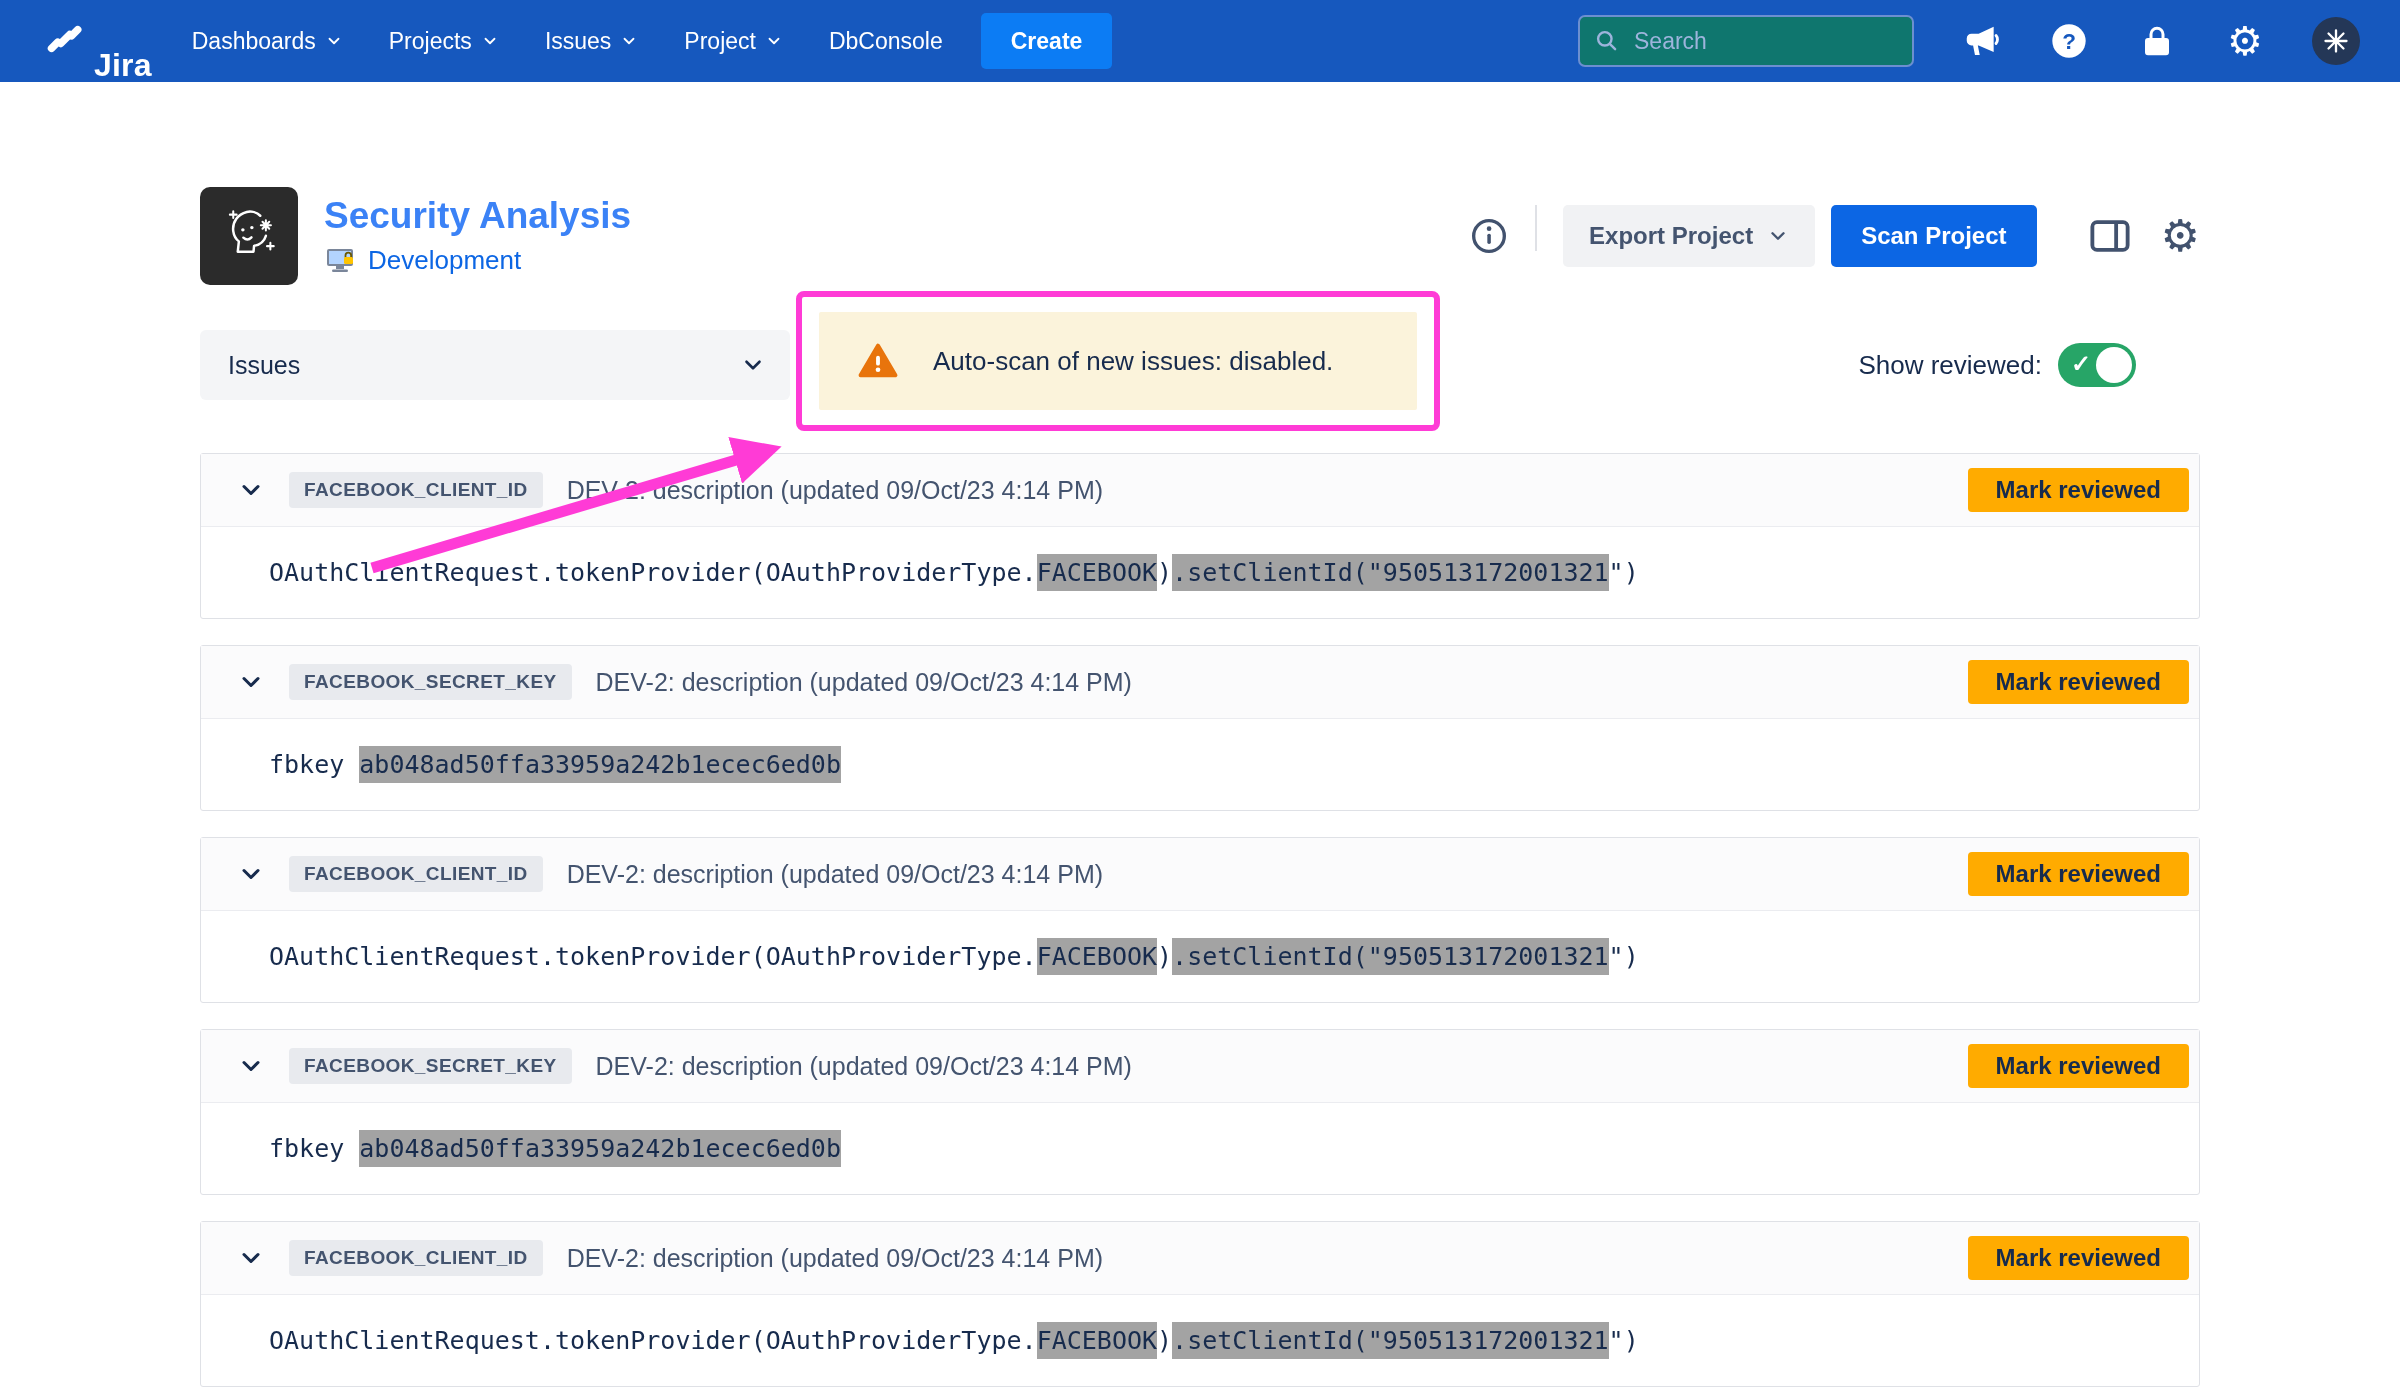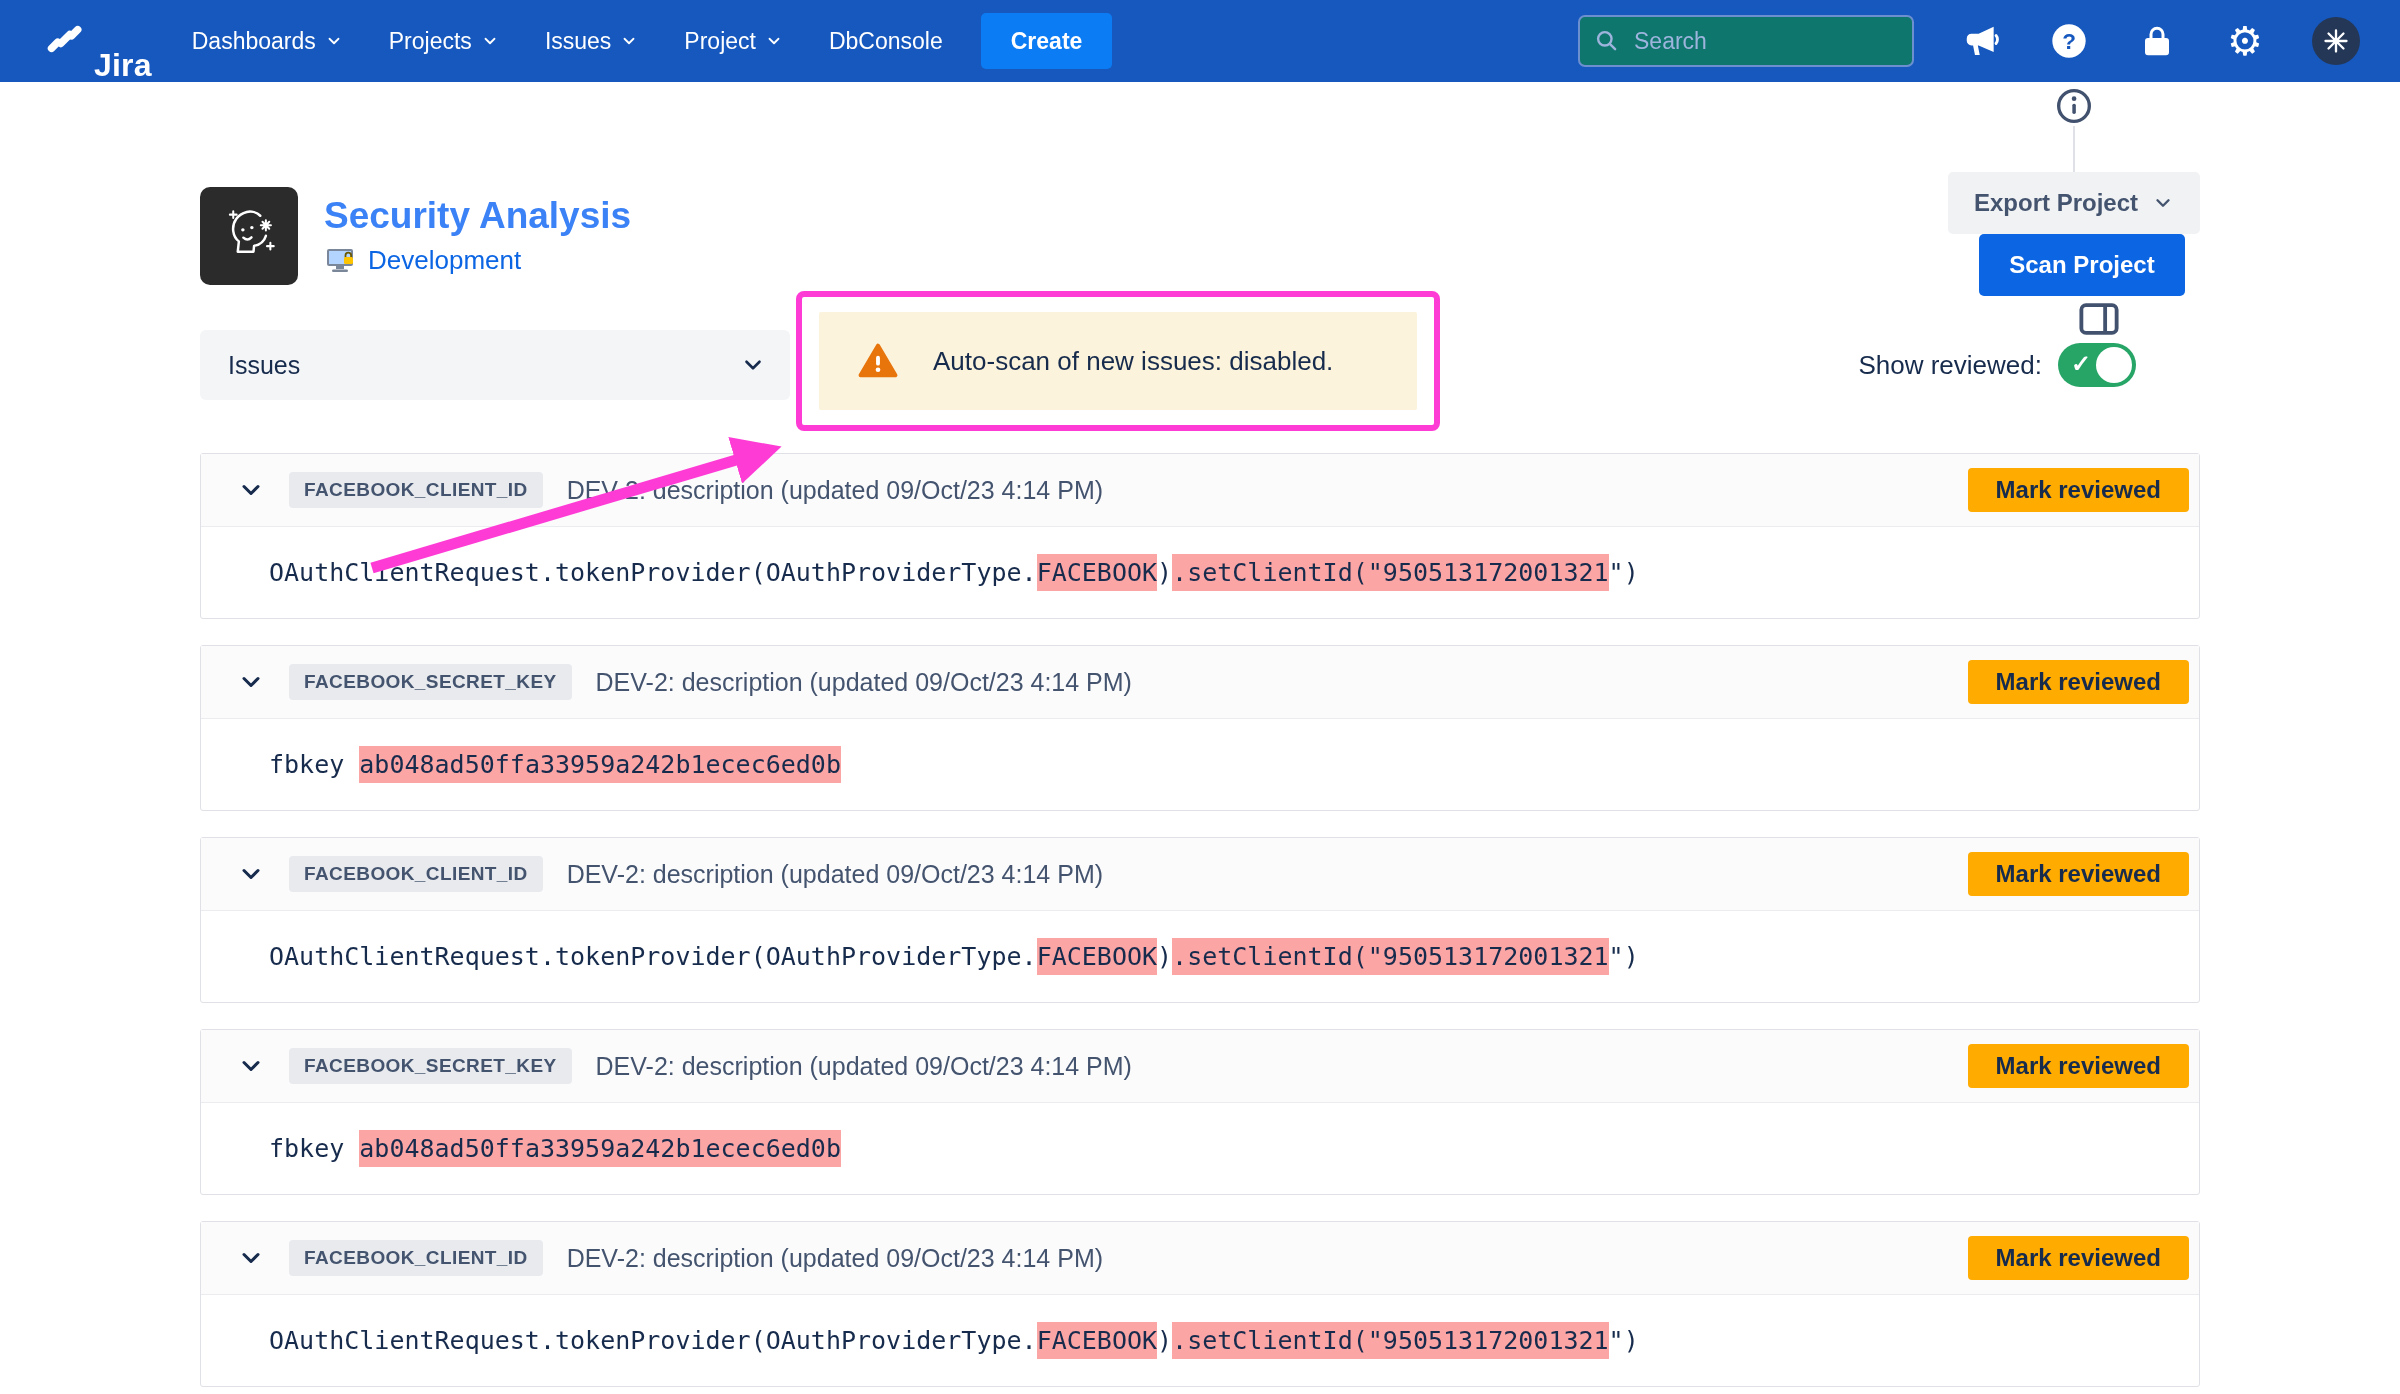--- a/index.html
+++ b/index.html
@@ -28,21 +28,21 @@
 
   
   .main{position:relative;padding:0 200px;}
   .header-row{display:flex;align-items:center;margin-top:105px;height:98px;}
   .proj-avatar{width:98px;height:98px;background:#2B2B2B;border-radius:10px;display:flex;
                align-items:center;justify-content:center;flex:0 0 auto;}
   .titles{margin-left:26px;display:flex;flex-direction:column;gap:8px;}
   .page-title{font-size:37px;font-weight:700;color:#3b82f6;margin:0;line-height:1.1;}
   .proj-row{display:flex;align-items:center;gap:12px;}
   .proj-link{color:#0C66E4;font-size:26px;font-weight:500;text-decoration:none;cursor:pointer;}
-  .header-actions{margin-left:auto;display:flex;align-items:center;flex-direction:column;}
+  .header-actions{margin-left:auto;display:flex;}
   .icon-btn{display:flex;align-items:center;justify-content:center;cursor:pointer;background:none;border:none;padding:0;}
   .vdivider{width:2px;height:46px;background:#DFE1E6;margin:0 26px;}
   .btn{display:flex;align-items:center;gap:14px;border:none;border-radius:5px;height:62px;
        font-family:inherit;font-size:24px;font-weight:700;cursor:pointer;}
   .btn-subtle{background:#F1F2F4;color:#44546F;padding:0 26px;}
   .btn-primary{background:#0C66E4;color:#fff;padding:0 30px;margin-left:16px;}
   .panel-btn{margin-left:50px;}
   .gear-btn{margin-left:28px;font-size:44px;color:#42526E;line-height:1;}
 
   
@@ -72,21 +72,21 @@
   .card-head{display:flex;align-items:center;height:73px;box-sizing:border-box;background:#FBFBFC;
              border-bottom:1px solid #EBECF0;padding:0 10px 0 36px;cursor:pointer;}
   .chev-icon{display:flex;flex:0 0 auto;}
   .badge{margin-left:24px;background:#E8EAEE;color:#44546F;font-size:19px;font-weight:700;
          letter-spacing:.4px;padding:7px 15px;border-radius:4px;white-space:nowrap;}
   .issue-title{margin-left:24px;font-size:25px;color:#44546F;white-space:nowrap;overflow:hidden;}
   .mark-btn{margin-left:auto;background:#FFAB00;color:#172B4D;border:none;border-radius:4px;
             height:44px;padding:0 28px;font-family:inherit;font-size:24px;font-weight:700;cursor:pointer;white-space:nowrap;}
   .card-body{display:flex;align-items:center;height:91px;padding:0 20px 0 68px;box-sizing:border-box;}
   .code{font-family:"DejaVu Sans Mono",monospace;font-size:25px;color:#172B4D;white-space:pre;}
-  .code .hl{background:#fca5a5;padding:4px 0;}
+  .code .hl{background:#a3a3a3;padding:4px 0;}
 </style>
 </head>
 <body>
 
 <div class="page">
 
   <header class="navbar">
     <a class="logo">
       <span>
         <svg width="40" height="40" viewBox="0 0 32 32">

